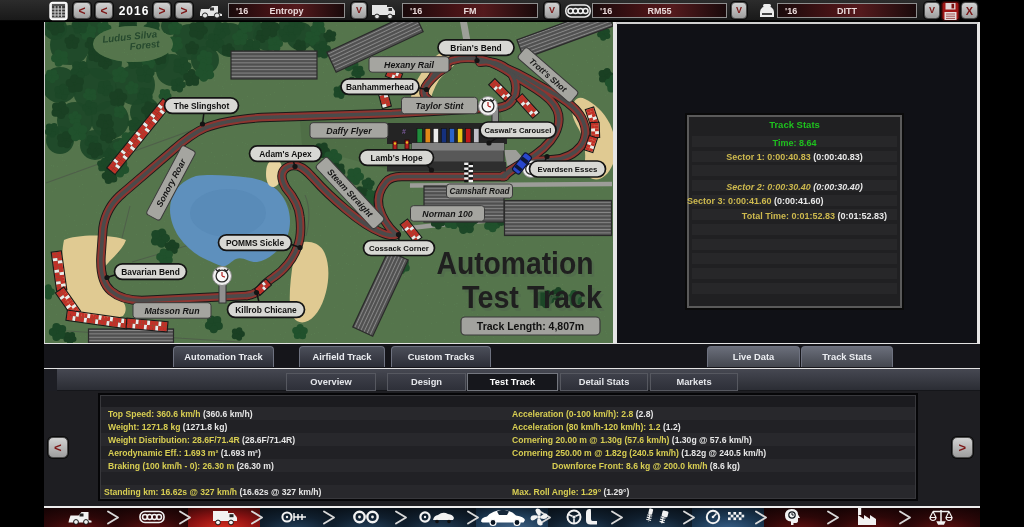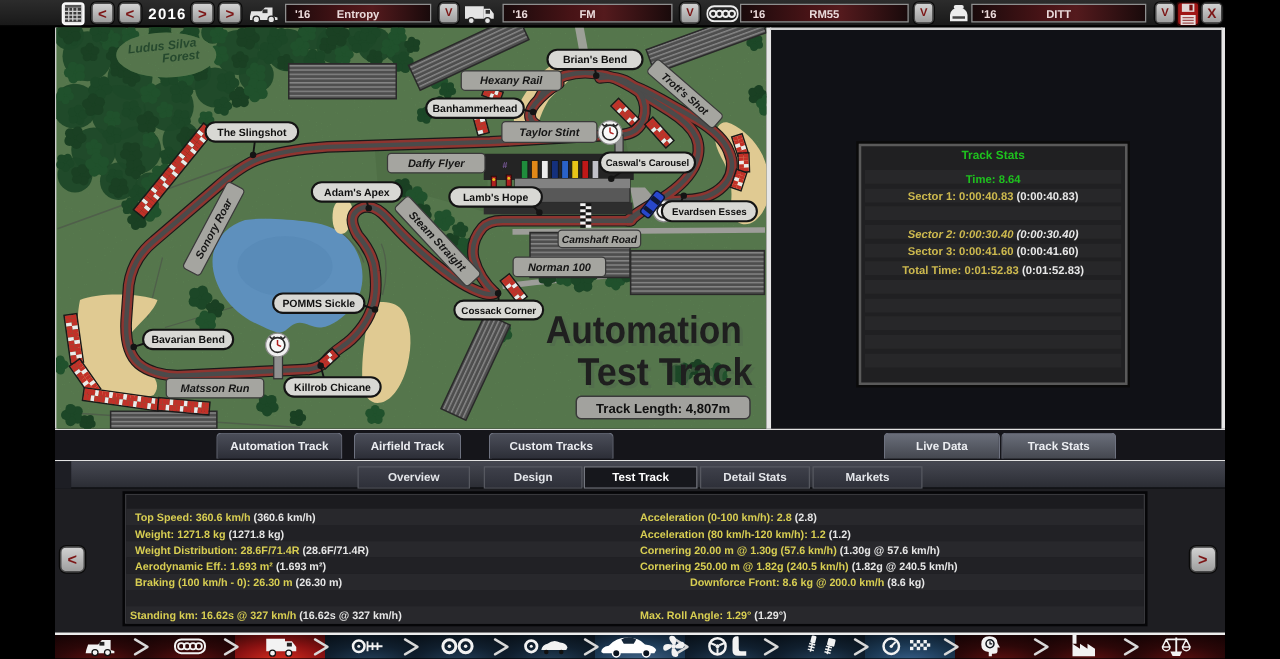--- a/index.html
+++ b/index.html
@@ -100,25 +100,25 @@
 <div class="abs" style="left:692px;top:209.3px;width:205px;height:11px;background:#272729;"></div>
 <div class="abs" style="left:692px;top:224.0px;width:205px;height:11px;background:#272729;"></div>
 <div class="abs" style="left:692px;top:238.7px;width:205px;height:11px;background:#272729;"></div>
 <div class="abs" style="left:692px;top:253.4px;width:205px;height:11px;background:#272729;"></div>
 <div class="abs" style="left:692px;top:268.1px;width:205px;height:11px;background:#272729;"></div>
 <div class="abs" style="left:692px;top:282.8px;width:205px;height:11px;background:#272729;"></div>
 <div class="abs" style="left:687px;top:119px;width:215px;height:13px;text-align:center;color:#1ec11e;font-size:9.5px;font-weight:bold;">Track Stats</div>
 <div class="abs" style="left:687px;top:137.5px;width:215px;text-align:center;font-size:9px;font-weight:bold;white-space:nowrap;"><span style="color:#1ec11e">Time: 8.64</span></div>
 <div class="abs" style="left:687px;top:152.2px;width:215px;text-align:center;font-size:9px;font-weight:bold;white-space:nowrap;"><span style="color:#cdb94e">Sector 1: 0:00:40.83</span> <span style="color:#e8e8e8">(0:00:40.83)</span></div>
 <div class="abs" style="left:687px;top:181.6px;width:215px;text-align:center;font-size:9px;font-weight:bold;white-space:nowrap;font-style:italic;"><span style="color:#cdb94e">Sector 2: 0:00:30.40</span> <span style="color:#e8e8e8">(0:00:30.40)</span></div>
-<div class="abs" style="left:687px;top:196.3px;width:215px;text-align:center;font-size:9px;font-weight:bold;white-space:nowrap;"><span style="color:#cdb94e">Sector 3: 0:00:41.60</span> <span style="color:#e8e8e8">(0:00:41.60)</span></div>
-<div class="abs" style="left:687px;top:211.0px;width:215px;text-align:center;font-size:9px;font-weight:bold;white-space:nowrap;"><span style="color:#cdb94e">Total Time: 0:01:52.83</span> <span style="color:#e8e8e8">(0:01:52.83)</span></div>
+<div class="abs" style="left:687px;top:196.3px;width:215px;text-align:left;font-size:9px;font-weight:bold;white-space:nowrap;"><span style="color:#cdb94e">Sector 3: 0:00:41.60</span> <span style="color:#e8e8e8">(0:00:41.60)</span></div>
+<div class="abs" style="left:707px;top:211.0px;width:215px;text-align:center;font-size:9px;font-weight:bold;white-space:nowrap;"><span style="color:#cdb94e">Total Time: 0:01:52.83</span> <span style="color:#e8e8e8">(0:01:52.83)</span></div>
 <div class="abs" style="left:44px;top:343px;width:936px;height:26px;background:#15151a;border-top:1.5px solid #e2e2e2;border-bottom:1.5px solid #e2e2e2;"></div>
 <div class="tab1" style="left:173px;top:346px;width:101px;">Automation Track</div>
-<div class="tab1" style="left:283px;top:346px;width:86px;">Airfield Track</div>
+<div class="tab1" style="left:299px;top:346px;width:86px;">Airfield Track</div>
 <div class="tab1" style="left:391px;top:346px;width:100px;">Custom Tracks</div>
 <div class="tab1" style="left:707px;top:346px;width:93px;background:linear-gradient(#6a6e7a,#44474f);text-align:center;">Live Data</div>
 <div class="tab1" style="left:801px;top:346px;width:92px;background:linear-gradient(#6a6e7a,#44474f);">Track Stats</div>
 <div class="abs" style="left:44px;top:369px;width:936px;height:22px;background:linear-gradient(#464852,#2b2d34);border-bottom:1px solid #15161a;"></div>
 <div class="abs" style="left:44px;top:369px;width:13px;height:22px;background:#1d1e24;"></div>
 <div class="tab2" style="left:286px;width:90px;">Overview</div>
 <div class="tab2" style="left:387px;width:79px;">Design</div>
 <div class="tab2" style="left:560px;width:88px;">Detail Stats</div>
 <div class="tab2" style="left:650px;width:88px;">Markets</div>
 <div class="tab2" style="left:467px;width:91px;background:#16171c;border:1px solid #74777f;color:#fff;">Test Track</div>

